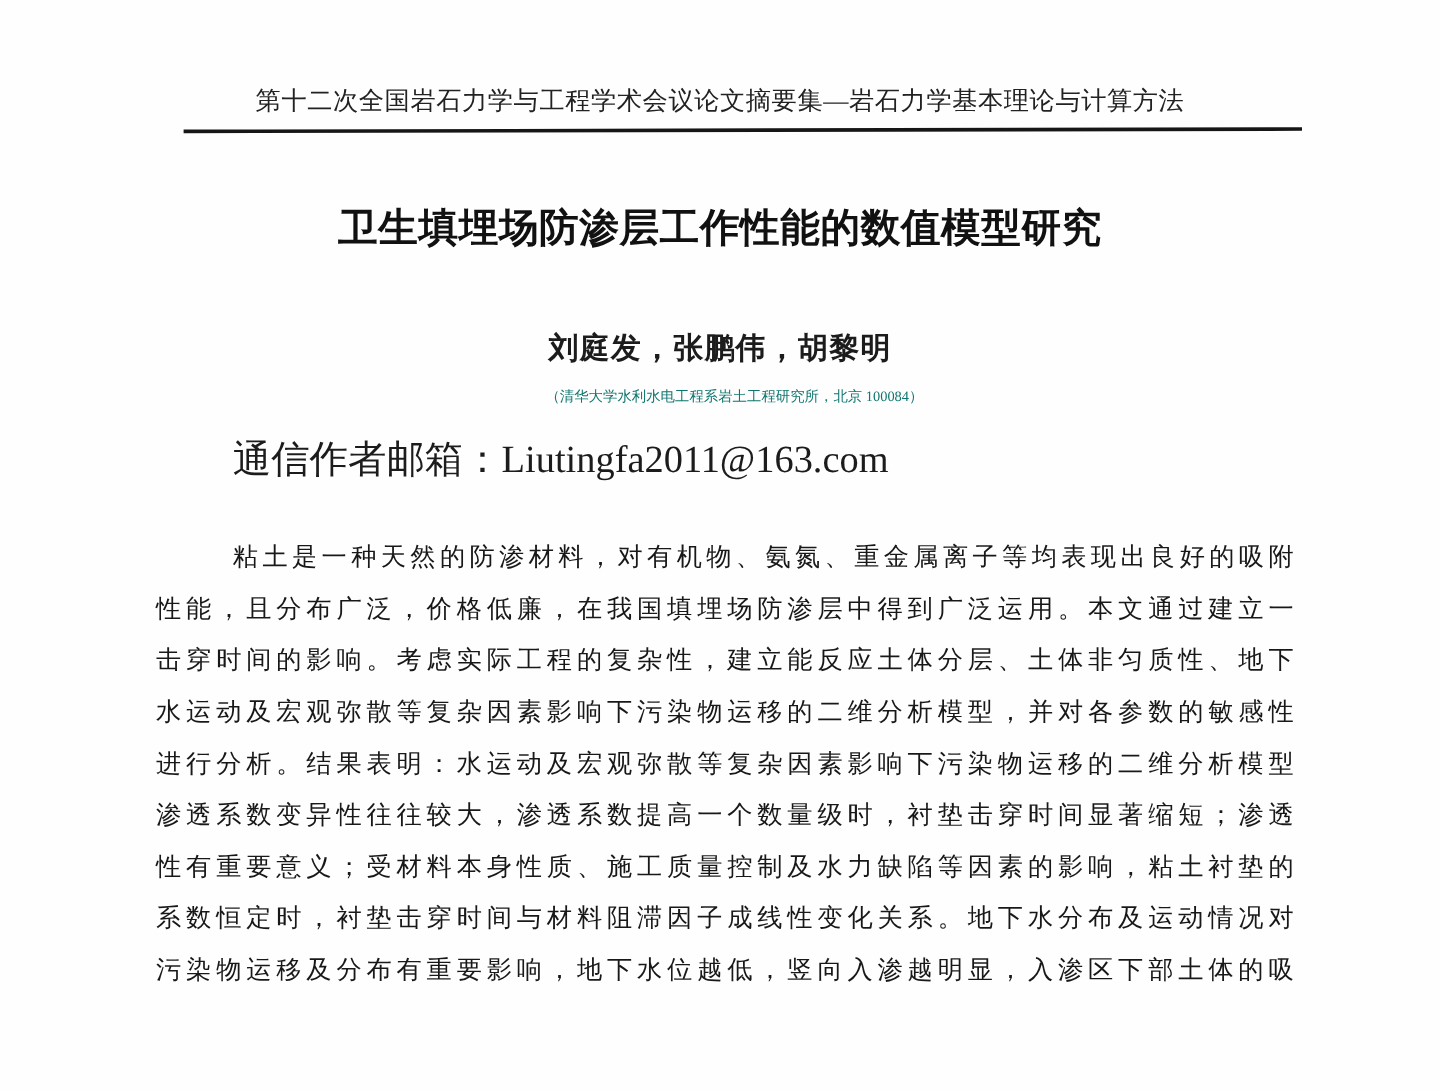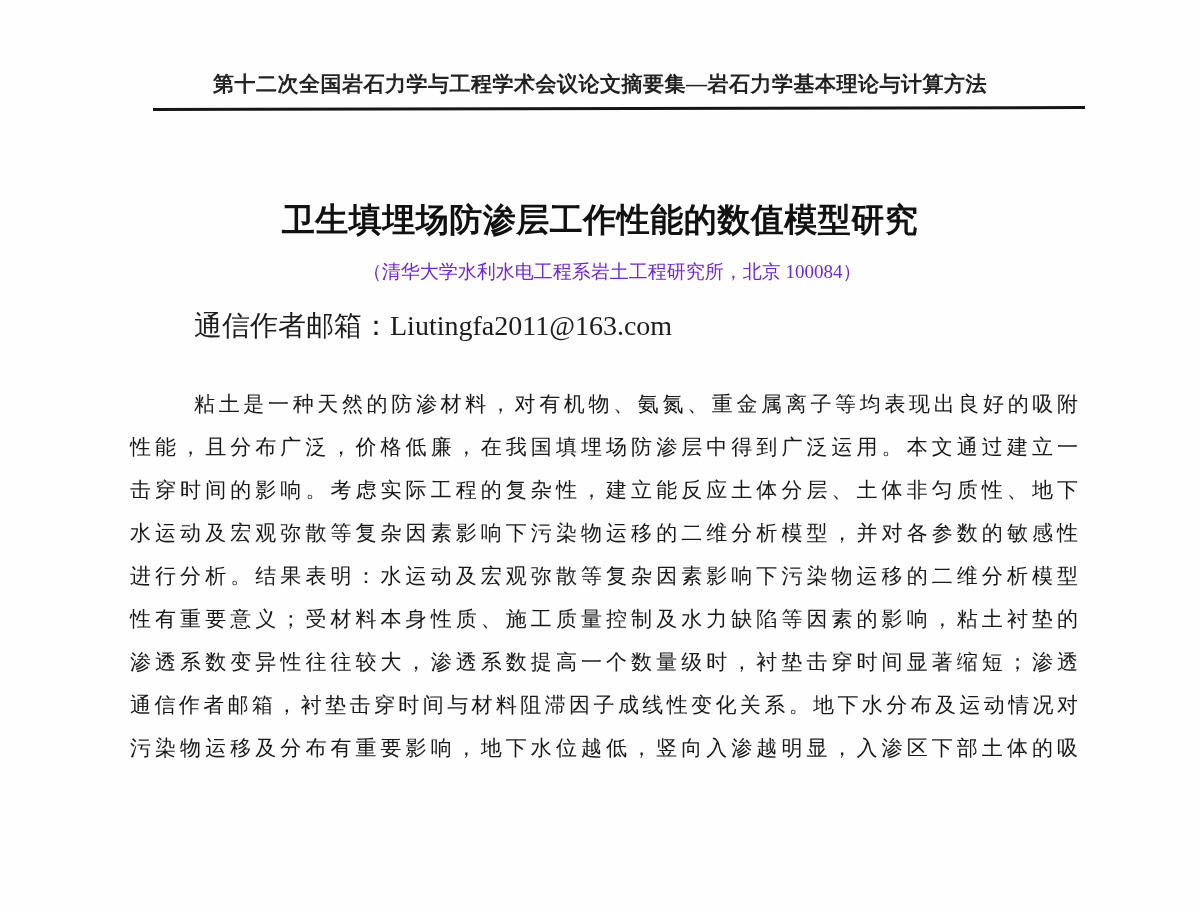--- a/index.html
+++ b/index.html
@@ -15,56 +15,55 @@
     color: #1c1c1c;
     font-family: "Liberation Serif", "DejaVu Serif", serif;
     overflow: hidden;
   }
   .running-header {
     margin-top: 70px;
     text-align: center;
     font-size: 21px;
     letter-spacing: 0.5px;
     color: #222;
-    font-weight: bold;
   }
   .header-rule {
     margin: 9px 0 0 153px;
     width: 932px;
     height: 0;
     border-top: 3px solid #161616;
     transform: rotate(-0.12deg);
   }
   .paper-title {
-    margin-top: 88px;
+    margin-top: 58px;
     text-align: center;
     font-family: "Liberation Sans", "DejaVu Sans", sans-serif;
     font-weight: 700;
     font-size: 33px;
     letter-spacing: 0.5px;
     color: #111;
   }
   .authors {
     margin-top: 60px;
     text-align: center;
     font-size: 25px;
     font-weight: 700;
     letter-spacing: 1px;
   }
   .affiliation {
     margin-top: 16px;
     text-align: center;
-    font-size: 19px;
-    color: #6d28d9;
+    font-size: 12px;
+    color: #0f766e;
     margin-left: 24px;
   }
   .email-line {
     margin: 22px 122px 0 130px;
     text-indent: 64px;
-    font-size: 28px;
+    font-size: 32px;
   }
   .email-line .email-address {
     font-family: "Liberation Serif", "DejaVu Serif", serif;
   }
   .abstract {
     margin: 38px 122px 0 130px;
   }
   .body-line {
     font-size: 21px;
     line-height: 43px;
@@ -83,32 +82,33 @@
 <body>
 
 <div class="page">
 
   <div class="running-header">第十二次全国岩石力学与工程学术会议论文摘要集—岩石力学基本理论与计算方法</div>
 
   <div class="header-rule"></div>
 
   <div class="paper-title">卫生填埋场防渗层工作性能的数值模型研究</div>
 
+  <div class="authors">刘庭发，张鹏伟，胡黎明</div>
 
   <div class="affiliation">（清华大学水利水电工程系岩土工程研究所，北京 100084）</div>
 
   <div class="email-line">
     <span>通信作者邮箱：</span><span class="email-address">Liutingfa2011@163.com</span>
   </div>
 
   <div class="abstract">
       <div class="body-line indent">粘土是一种天然的防渗材料，对有机物、氨氮、重金属离子等均表现出良好的吸附</div>
       <div class="body-line">性能，且分布广泛，价格低廉，在我国填埋场防渗层中得到广泛运用。本文通过建立一</div>
       <div class="body-line">击穿时间的影响。考虑实际工程的复杂性，建立能反应土体分层、土体非匀质性、地下</div>
       <div class="body-line">水运动及宏观弥散等复杂因素影响下污染物运移的二维分析模型，并对各参数的敏感性</div>
       <div class="body-line">进行分析。结果表明：水运动及宏观弥散等复杂因素影响下污染物运移的二维分析模型</div>
+      <div class="body-line">渗透系数变异性往往较大，渗透系数提高一个数量级时，衬垫击穿时间显著缩短；渗透</div>
       <div class="body-line">性有重要意义；受材料本身性质、施工质量控制及水力缺陷等因素的影响，粘土衬垫的</div>
-      <div class="body-line">渗透系数变异性往往较大，渗透系数提高一个数量级时，衬垫击穿时间显著缩短；渗透</div>
-      <div class="body-line">通信作者邮箱，衬垫击穿时间与材料阻滞因子成线性变化关系。地下水分布及运动情况对</div>
+      <div class="body-line">系数恒定时，衬垫击穿时间与材料阻滞因子成线性变化关系。地下水分布及运动情况对</div>
       <div class="body-line">污染物运移及分布有重要影响，地下水位越低，竖向入渗越明显，入渗区下部土体的吸</div>
     </div>
 
 </div>
 
 </body></html>

